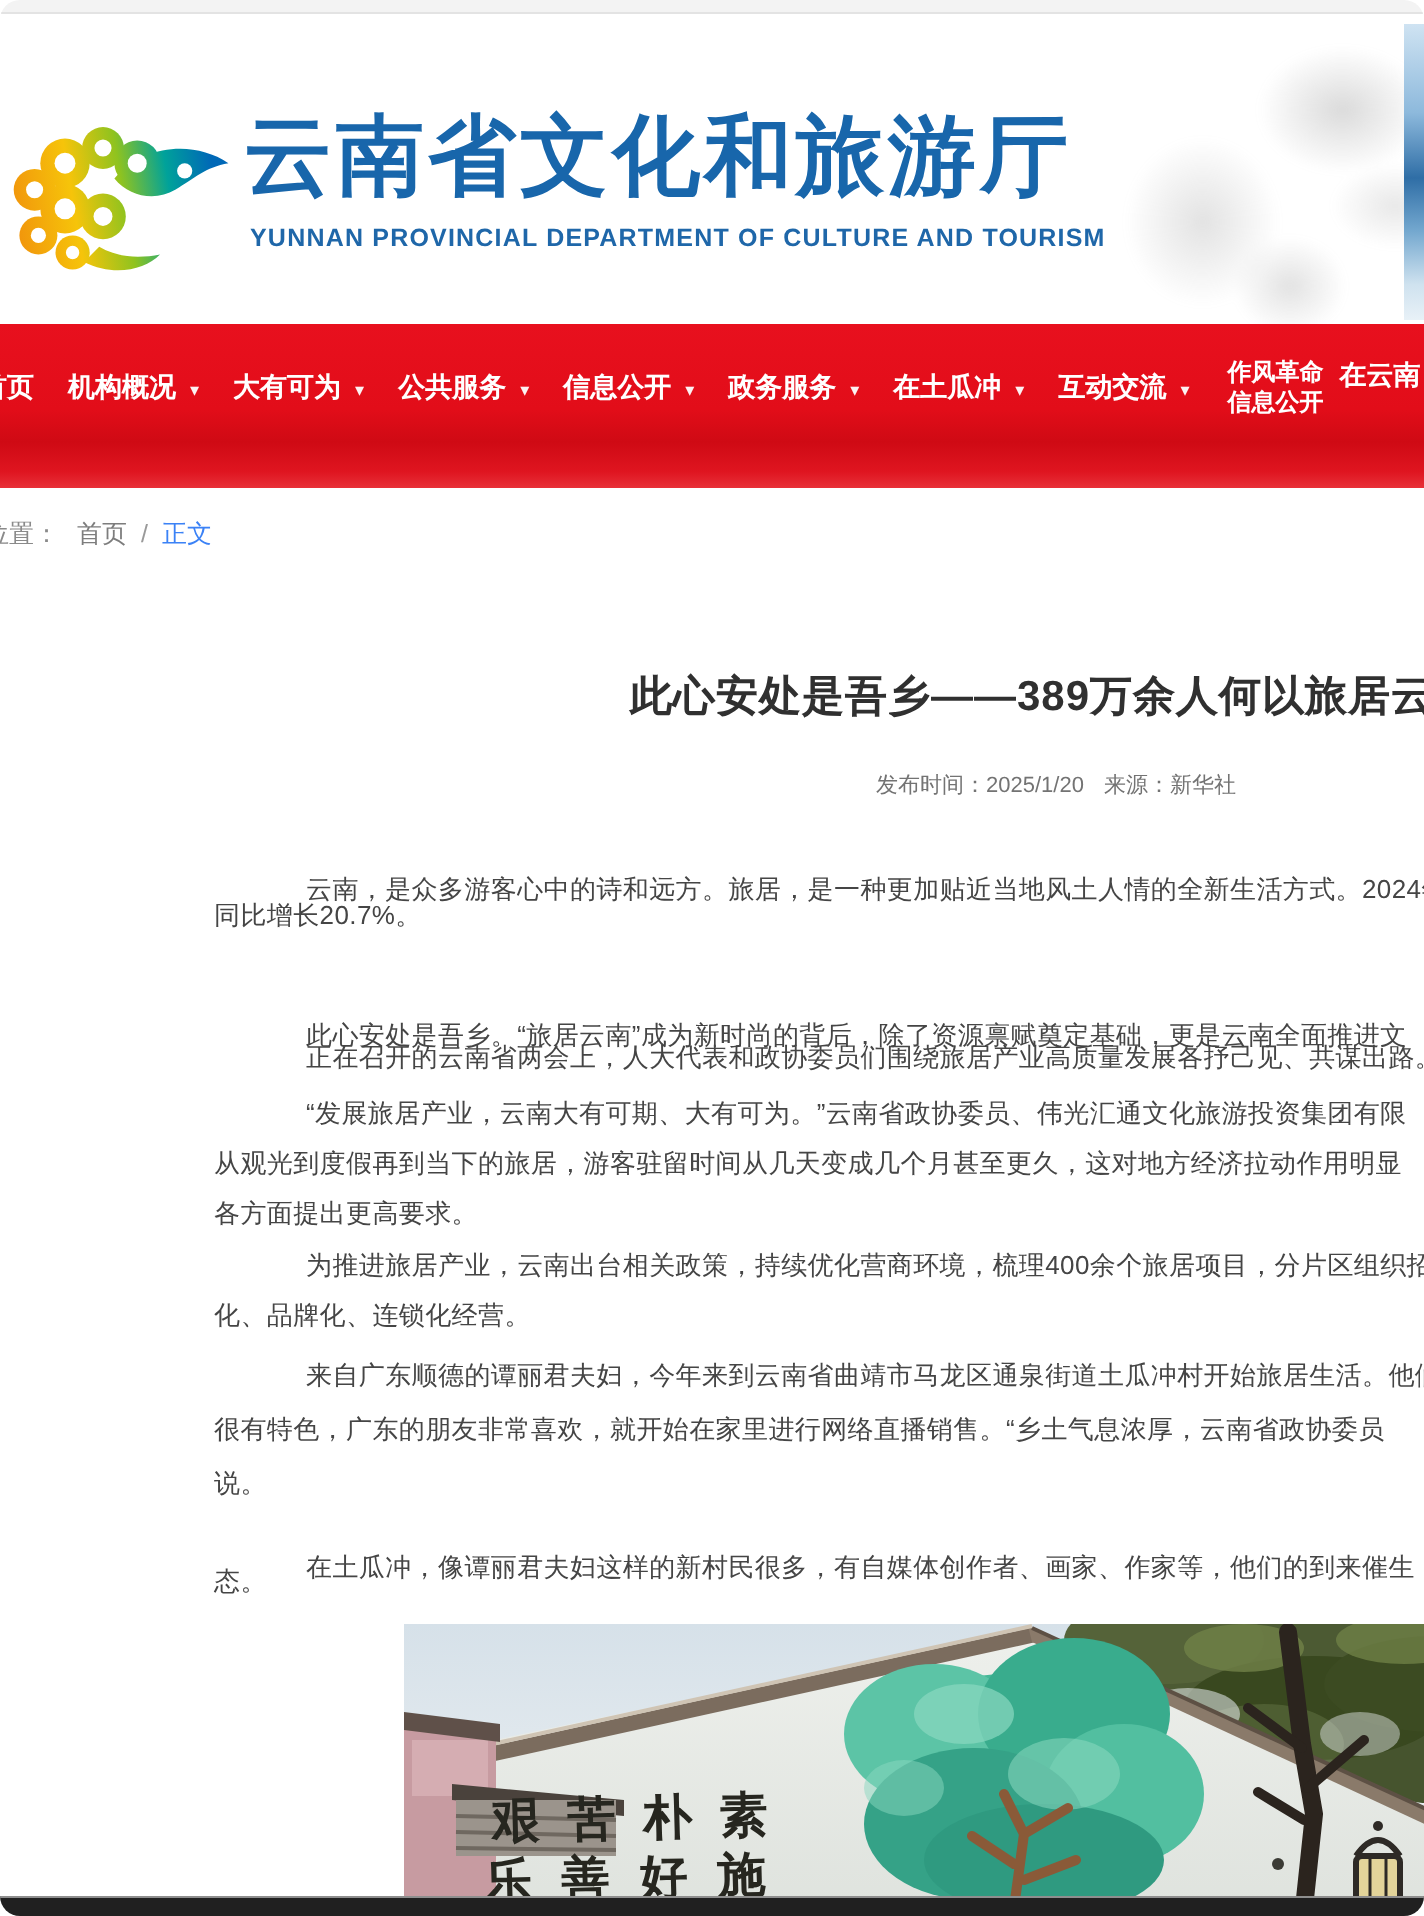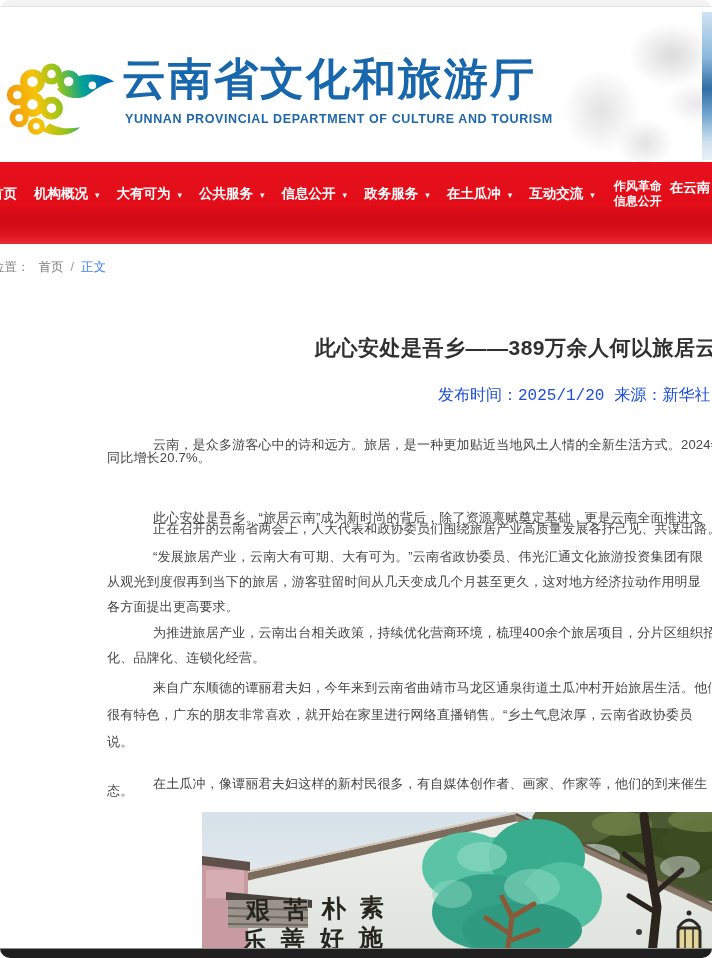--- a/index.html
+++ b/index.html
@@ -42,21 +42,21 @@
 
   
   .breadcrumb{position:absolute;left:-33px;top:259px;font-size:12.5px;color:#8a8a8a;white-space:nowrap;}
   .breadcrumb .bc-home{margin-left:9px;color:#7d7d7d;cursor:pointer;}
   .breadcrumb .bc-sep{margin:0 7px;color:#9a9a9a;}
   .breadcrumb .bc-current{color:#3b82f6;}
 
   
   .article-title{position:absolute;left:315px;top:334px;font-size:21px;font-weight:bold;color:#303030;
     letter-spacing:0.5px;white-space:nowrap;}
-  .pub-info{position:absolute;left:438px;top:385px;font-size:16px;color:#1d4ed8;white-space:nowrap;font-family:Liberation Mono, monospace;}
+  .pub-info{position:absolute;left:438px;top:385px;font-size:11px;color:#737373;white-space:nowrap;}
   .pub-info .gap{display:inline-block;width:10px;}
 
   .body-line{position:absolute;left:107px;font-size:13px;line-height:19px;color:#454545;
     letter-spacing:0.2px;white-space:nowrap;}
   .body-line.indent{padding-left:46px;}
 
   
   .photo{position:absolute;left:202px;top:812px;width:560px;height:142px;}
 
   

